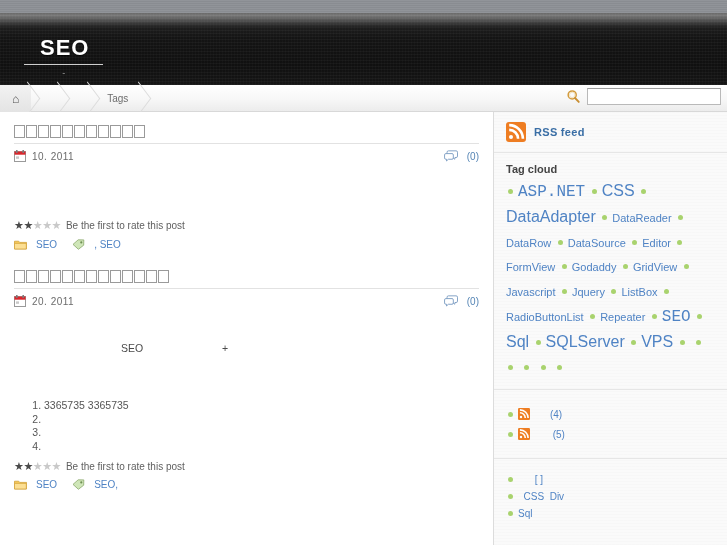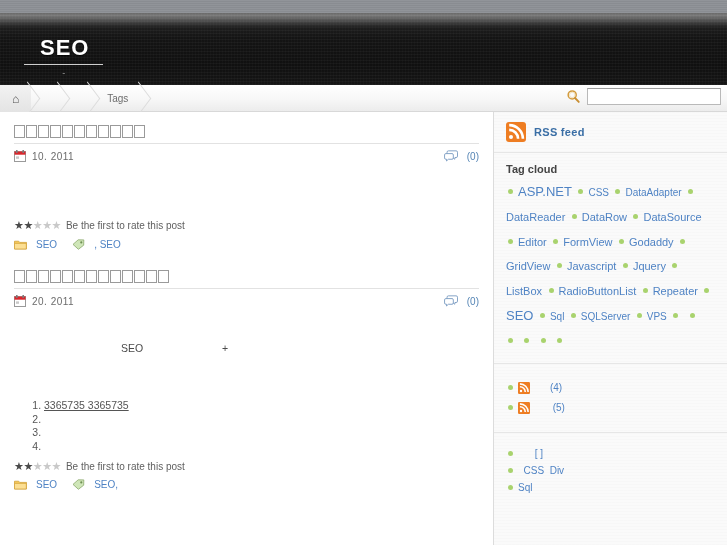--- a/index.html
+++ b/index.html
@@ -174,21 +174,20 @@
   .indent-1 { padding-left: 12px; }
   .indent-2 { padding-left: 40px; }
   .indent-3 { padding-left: 72px; }
   .strong { font-weight: bold; color: #333; }
 
   .post-list {
     margin: 2px 0 6px 0;
     padding-left: 30px;
     font-size: 10.5px;
     color: #555;
-    text-decoration: underline;
   }
   .post-list li { min-height: 13px; line-height: 13px; margin-bottom: 0.5px; }
 
   .post-foot { margin-top: 2px; }
   .rate-row {
     display: flex; align-items: center;
     font-size: 10px; color: #5f5f5f;
     height: 15px;
   }
   .stars { letter-spacing: -0.5px; margin-right: 5px; font-size: 11px; }
@@ -220,23 +219,23 @@
     color: #4f83c4; text-decoration: none;
     white-space: nowrap;
   }
   .bullet {
     display: inline-block; width: 5px; height: 5px;
     border-radius: 50%;
     background: #8dc63f; opacity: 0.75;
     margin: 0 5px 0 2px;
     vertical-align: 2px;
   }
-  .sz-2 { font-size: 10px; }
+  .sz-2 { font-size: 16px; }
   .sz-3 { font-size: 11px; }
-  .sz-5 { font-size: 13px; }
+  .sz-5 { font-size: 16px; font-family: Liberation Mono, monospace; }
 
   #feed-list, #recent-list { list-style: none; margin: 0; padding: 0; }
   #feed-list li, #recent-list li {
     display: flex; align-items: center;
     min-height: 20px; font-size: 10px;
   }
   .rss-icon-sm { width: 12px; height: 12px; display: block; margin: 0 6px 0 0; }
   .feed-link { color: #4f83c4; text-decoration: none; font-size: 10px; white-space: pre; }
   #recent-list li { min-height: 17px; }
   .recent-link { color: #4f83c4; text-decoration: none; font-size: 10px; white-space: pre; }

